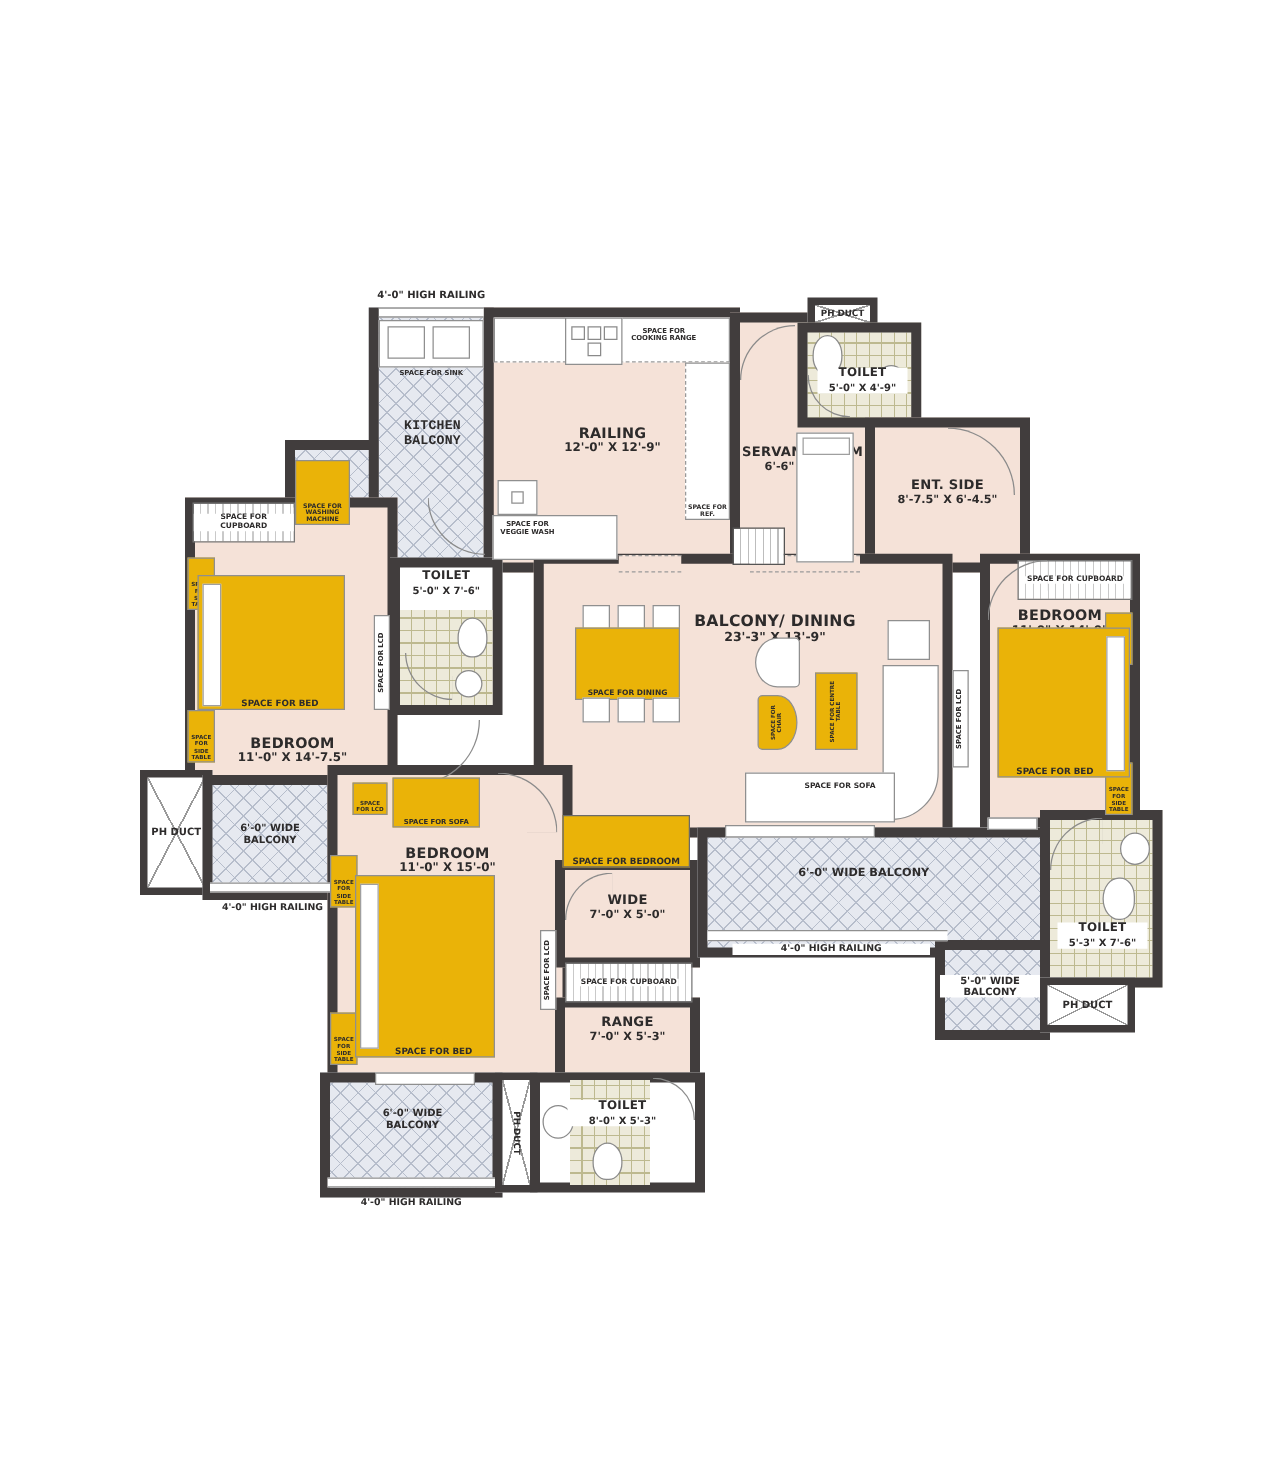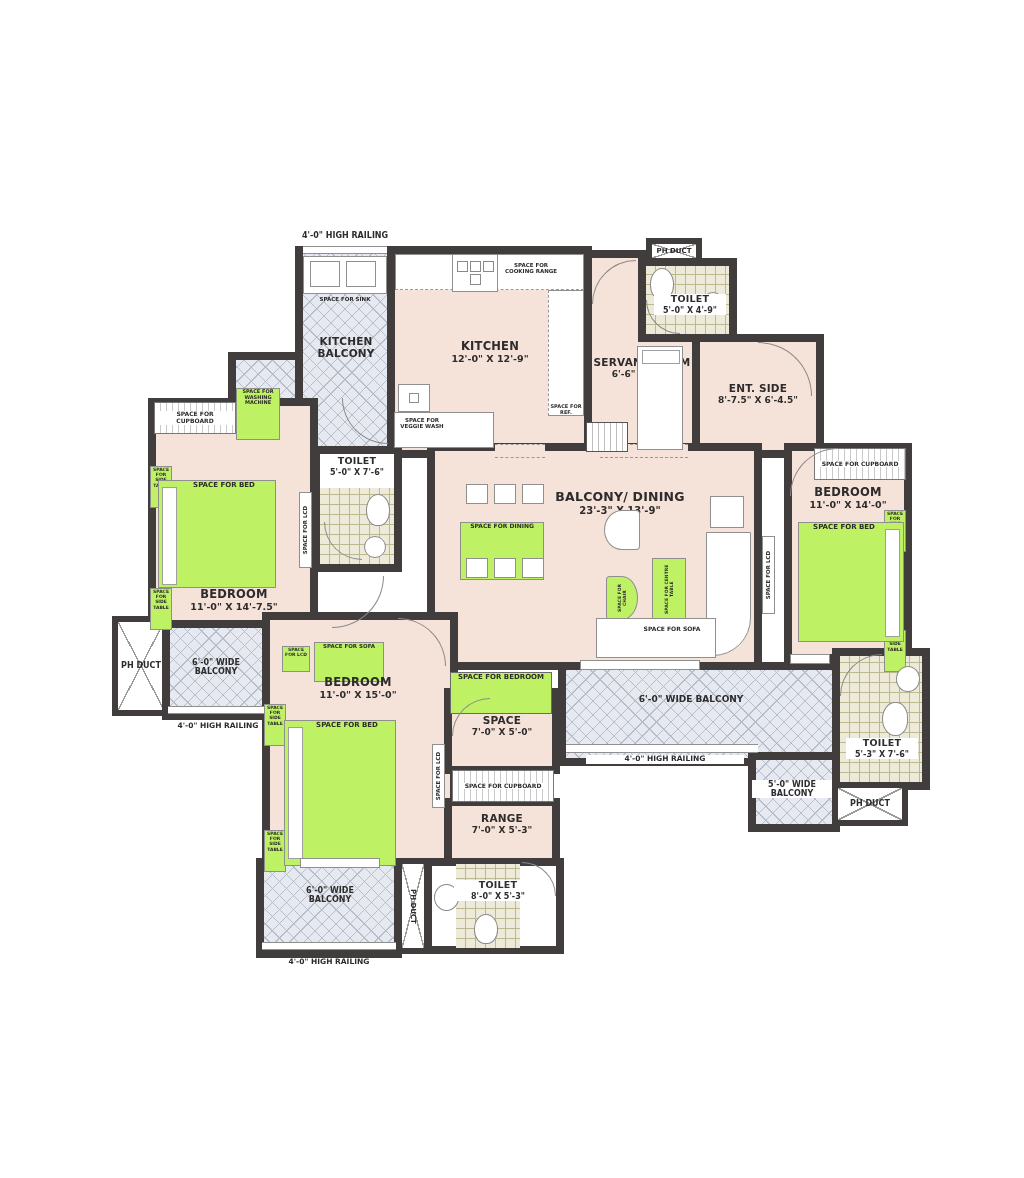--- a/index.html
+++ b/index.html
@@ -16,21 +16,21 @@
                      repeating-linear-gradient(90deg,transparent 0 9px,#bdb98f 9px 10px);}
   .shell-tile{border:8px solid #413d3d;background-color:#edeada;
     background-image:repeating-linear-gradient(0deg,transparent 0 9px,#bdb98f 9px 10px),
                      repeating-linear-gradient(90deg,transparent 0 9px,#bdb98f 9px 10px);}
   .shell-white{border:8px solid #413d3d;background:#fff;}
   .duct{border:6px solid #413d3d;background:#fff;
     background-image:linear-gradient(to top right,transparent calc(50% - .7px),#9a9a9a calc(50% - .7px) calc(50% + .7px),transparent calc(50% + .7px)),
                      linear-gradient(to bottom right,transparent calc(50% - .7px),#9a9a9a calc(50% - .7px) calc(50% + .7px),transparent calc(50% + .7px));
     display:flex;align-items:center;justify-content:center;}
   .furn{background:#fff;border:1px solid #8f8f8f;}
-  .cfurn{background:#bef264;border:1px solid #8f8f8f;display:flex;align-items:flex-start;justify-content:center;margin-top:20px;}
+  .cfurn{background:#eab308;border:1px solid #8f8f8f;display:flex;align-items:flex-end;justify-content:center;}
   .stripes-v{background:repeating-linear-gradient(90deg,#fff 0 5px,#c9c9c9 5px 6px);border:1px solid #777;
     display:flex;align-items:center;justify-content:center;}
   .stripes-h{background:repeating-linear-gradient(0deg,#fff 0 4px,#bdbdbd 4px 5px);border:1px solid #555;}
   .lbl{color:#2d2b2b;font-weight:bold;text-align:center;line-height:1.15;}
   .name{font-size:11.5px;letter-spacing:.2px;text-align:center;}
   .dims{font-size:9.5px;margin-top:1px;}
   .s9{font-size:9px;} .s8{font-size:8px;} .s75{font-size:7.5px;} .s7{font-size:7px;}
   .s6{font-size:6px;} .s55{font-size:5.5px;} .s5{font-size:5px;line-height:1.1;} .s45{font-size:4.5px;line-height:1.15;}
   .vert{writing-mode:vertical-rl;transform:rotate(180deg);}
   .vertd{writing-mode:vertical-rl;}
@@ -88,21 +88,21 @@
   <div class="abs dashopen" style="left:600px;top:444px;width:88px;height:14px;"></div>
   <div class="abs dashopen" style="left:495px;top:444px;width:50px;height:14px;"></div>
 
   <div class="abs rail" style="left:303px;top:246px;width:84px;height:8px;"></div>
   <div class="abs lbl s8" style="left:278px;top:231px;width:134px;">4'-0" HIGH RAILING</div>
   <div class="abs furn" style="left:303px;top:256px;width:84px;height:38px;">
     <div class="abs furn" style="left:6px;top:4px;width:30px;height:26px;"></div>
     <div class="abs furn" style="left:42px;top:4px;width:30px;height:26px;"></div>
   </div>
   <div class="abs lbl s55" style="left:303px;top:296px;width:84px;">SPACE FOR SINK</div>
-  <div class="abs lbl" style="left:310px;top:335px;width:72px;">
+  <div class="abs lbl" style="left:310px;top:335px;width:72px;font-family:Liberation Mono, monospace;">
     <div class="name" style="font-size:10.5px;">KITCHEN BALCONY</div>
   </div>
   <div class="abs arc-bl" style="left:342px;top:398px;width:46px;height:46px;"></div>
 
   <div class="abs cfurn" style="left:236px;top:368px;width:44px;height:52px;">
     <span class="lbl s5">SPACE FOR WASHING MACHINE</span>
   </div>
 
   <div class="abs furn" style="left:395px;top:254px;width:189px;height:36px;border-bottom:1.5px dashed #999;"></div>
   <div class="abs furn" style="left:452px;top:254px;width:46px;height:38px;display:flex;flex-wrap:wrap;align-content:center;justify-content:center;">
@@ -113,21 +113,21 @@
   </div>
   <div class="abs lbl s55" style="left:500px;top:262px;width:62px;">SPACE FOR COOKING RANGE</div>
   <div class="abs furn" style="left:548px;top:290px;width:36px;height:126px;border-left:1.5px dashed #999;"></div>
   <div class="abs lbl s5" style="left:546px;top:404px;width:40px;">SPACE FOR REF.</div>
   <div class="abs furn" style="left:398px;top:384px;width:32px;height:28px;">
     <div class="abs furn" style="left:10px;top:8px;width:10px;height:10px;"></div>
   </div>
   <div class="abs furn" style="left:394px;top:412px;width:100px;height:36px;"></div>
   <div class="abs lbl s55" style="left:396px;top:417px;width:52px;">SPACE FOR VEGGIE WASH</div>
   <div class="abs lbl" style="left:410px;top:340px;width:160px;">
-    <div class="name">KITCHEN</div>
+    <div class="name">RAILING</div>
     <div class="dims">12'-0" X 12'-9"</div>
   </div>
 
   <div class="abs lbl" style="left:586px;top:356px;width:112px;">
     <div class="name" style="font-size:10.5px;">SERVANT ROOM</div>
     <div class="dims" style="font-size:9px;">6'-6" X 7'-0"</div>
   </div>
   <div class="abs furn" style="left:637px;top:346px;width:46px;height:104px;">
     <div class="pillow" style="left:4px;top:3px;width:36px;height:12px;"></div>
   </div>
@@ -256,21 +256,21 @@
   </div>
   <div class="abs arc-tr" style="left:398px;top:618px;width:48px;height:48px;"></div>
   <div class="abs lcdstrip" style="left:432px;top:744px;width:13px;height:64px;">
     <span class="lbl s55 vert">SPACE FOR LCD</span>
   </div>
 
   <div class="abs cfurn" style="left:450px;top:652px;width:102px;height:42px;border:1.5px solid #6a6a6a;">
     <span class="lbl s7">SPACE FOR BEDROOM</span>
   </div>
   <div class="abs lbl" style="left:448px;top:714px;width:108px;">
-    <div class="name" style="font-size:10.5px;">SPACE</div>
+    <div class="name" style="font-size:10.5px;">WIDE</div>
     <div class="dims" style="font-size:9px;">7'-0" X 5'-0"</div>
   </div>
   <div class="abs arc-tl" style="left:452px;top:698px;width:38px;height:38px;"></div>
   <div class="abs stripes-v" style="left:452px;top:770px;width:102px;height:32px;">
     <span class="lbl s6 chip">SPACE FOR CUPBOARD</span>
   </div>
   <div class="abs lbl" style="left:448px;top:812px;width:108px;">
     <div class="name" style="font-size:10.5px;">RANGE</div>
     <div class="dims" style="font-size:9px;">7'-0" X 5'-3"</div>
   </div>

